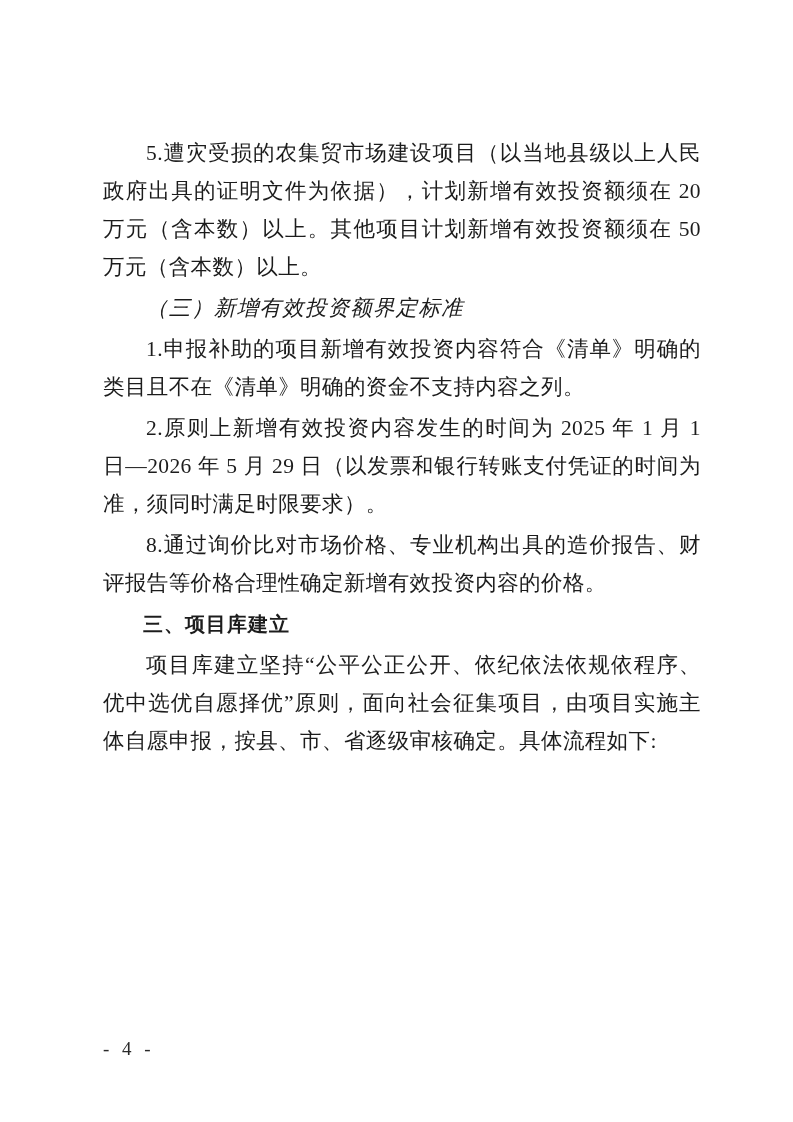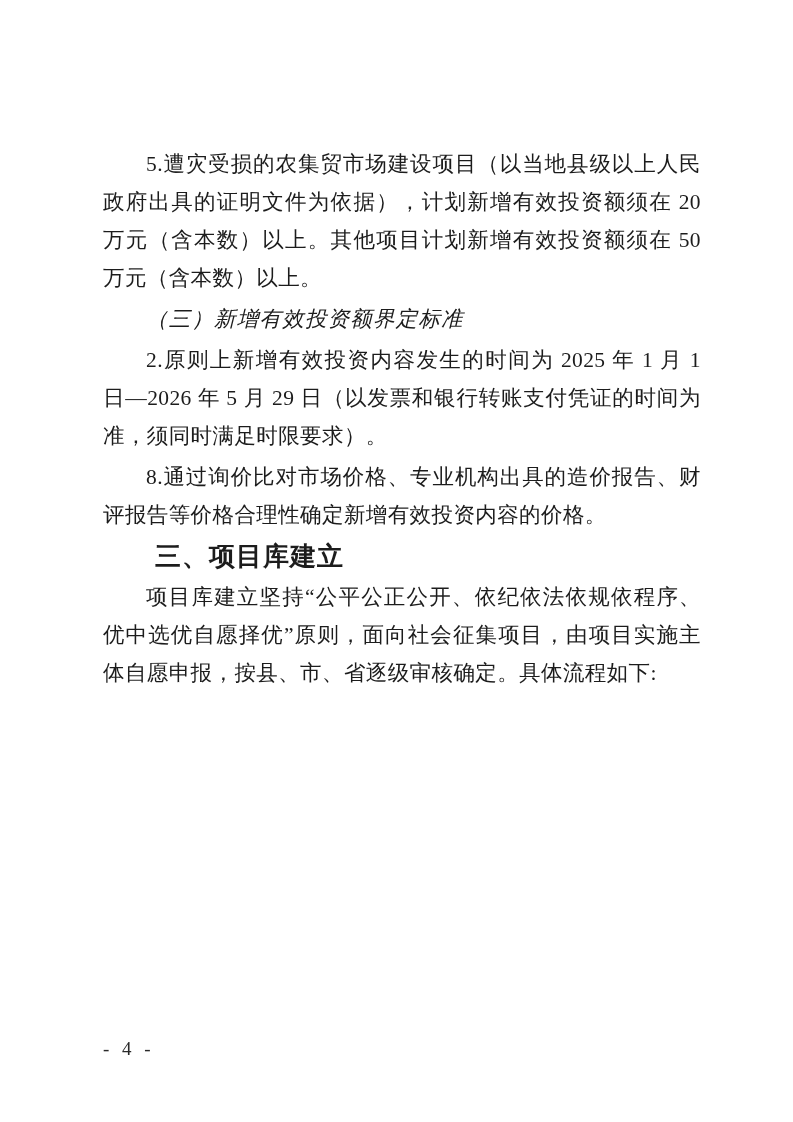--- a/index.html
+++ b/index.html
@@ -12,21 +12,21 @@
     width: 793px;
     height: 1122px;
     background: #ffffff;
     overflow: hidden;
     font-family: "Liberation Serif", "DejaVu Serif", serif;
     color: #1c1c1c;
   }
   .doc-body {
     position: absolute;
     left: 103px;
-    top: 145px;
+    top: 134px;
     width: 598px;
   }
   .para {
     margin: 0 0 3px 0;
     font-size: 21.5px;
     line-height: 38px;
     text-indent: 2em;
     text-align: justify;
     text-justify: inter-ideograph;
     letter-spacing: 0.4px;
@@ -36,39 +36,40 @@
     font-style: italic;
     font-weight: 400;
     letter-spacing: 1.2px;
     font-family: Liberation Serif, serif;
   }
   .para.heading-hei {
     font-style: normal;
     font-weight: 700;
     font-family: "Liberation Sans", "DejaVu Sans", sans-serif;
     letter-spacing: 1px;
-    font-size: 26px;
+    font-size: 20px;
   }
   .page-footer {
     position: absolute;
     left: 103px;
     top: 1038px;
     font-size: 19px;
     letter-spacing: 4px;
     color: #2a2a2a;
     font-family: "Liberation Serif", "DejaVu Serif", serif;
   }
 </style>
 </head>
 <body>
 
 <div class="page">
   <main class="doc-body">
       <p class="para body">5.遭灾受损的农集贸市场建设项目（以当地县级以上人民政府出具的证明文件为依据），计划新增有效投资额须在 20 万元（含本数）以上。其他项目计划新增有效投资额须在 50 万元（含本数）以上。</p>
       <p class="para heading-kaiti">（三）新增有效投资额界定标准</p>
+      <p class="para body">1.申报补助的项目新增有效投资内容符合《清单》明确的类目且不在《清单》明确的资金不支持内容之列。</p>
       <p class="para body">2.原则上新增有效投资内容发生的时间为 2025 年 1 月 1 日—2026 年 5 月 29 日（以发票和银行转账支付凭证的时间为准，须同时满足时限要求）。</p>
       <p class="para body">8.通过询价比对市场价格、专业机构出具的造价报告、财评报告等价格合理性确定新增有效投资内容的价格。</p>
       <p class="para heading-hei">三、项目库建立</p>
       <p class="para body">项目库建立坚持“公平公正公开、依纪依法依规依程序、优中选优自愿择优”原则，面向社会征集项目，由项目实施主体自愿申报，按县、市、省逐级审核确定。具体流程如下:</p>
     </main>
   <footer class="page-footer">
     <span>- 4 -</span>
   </footer>
 </div>
 

